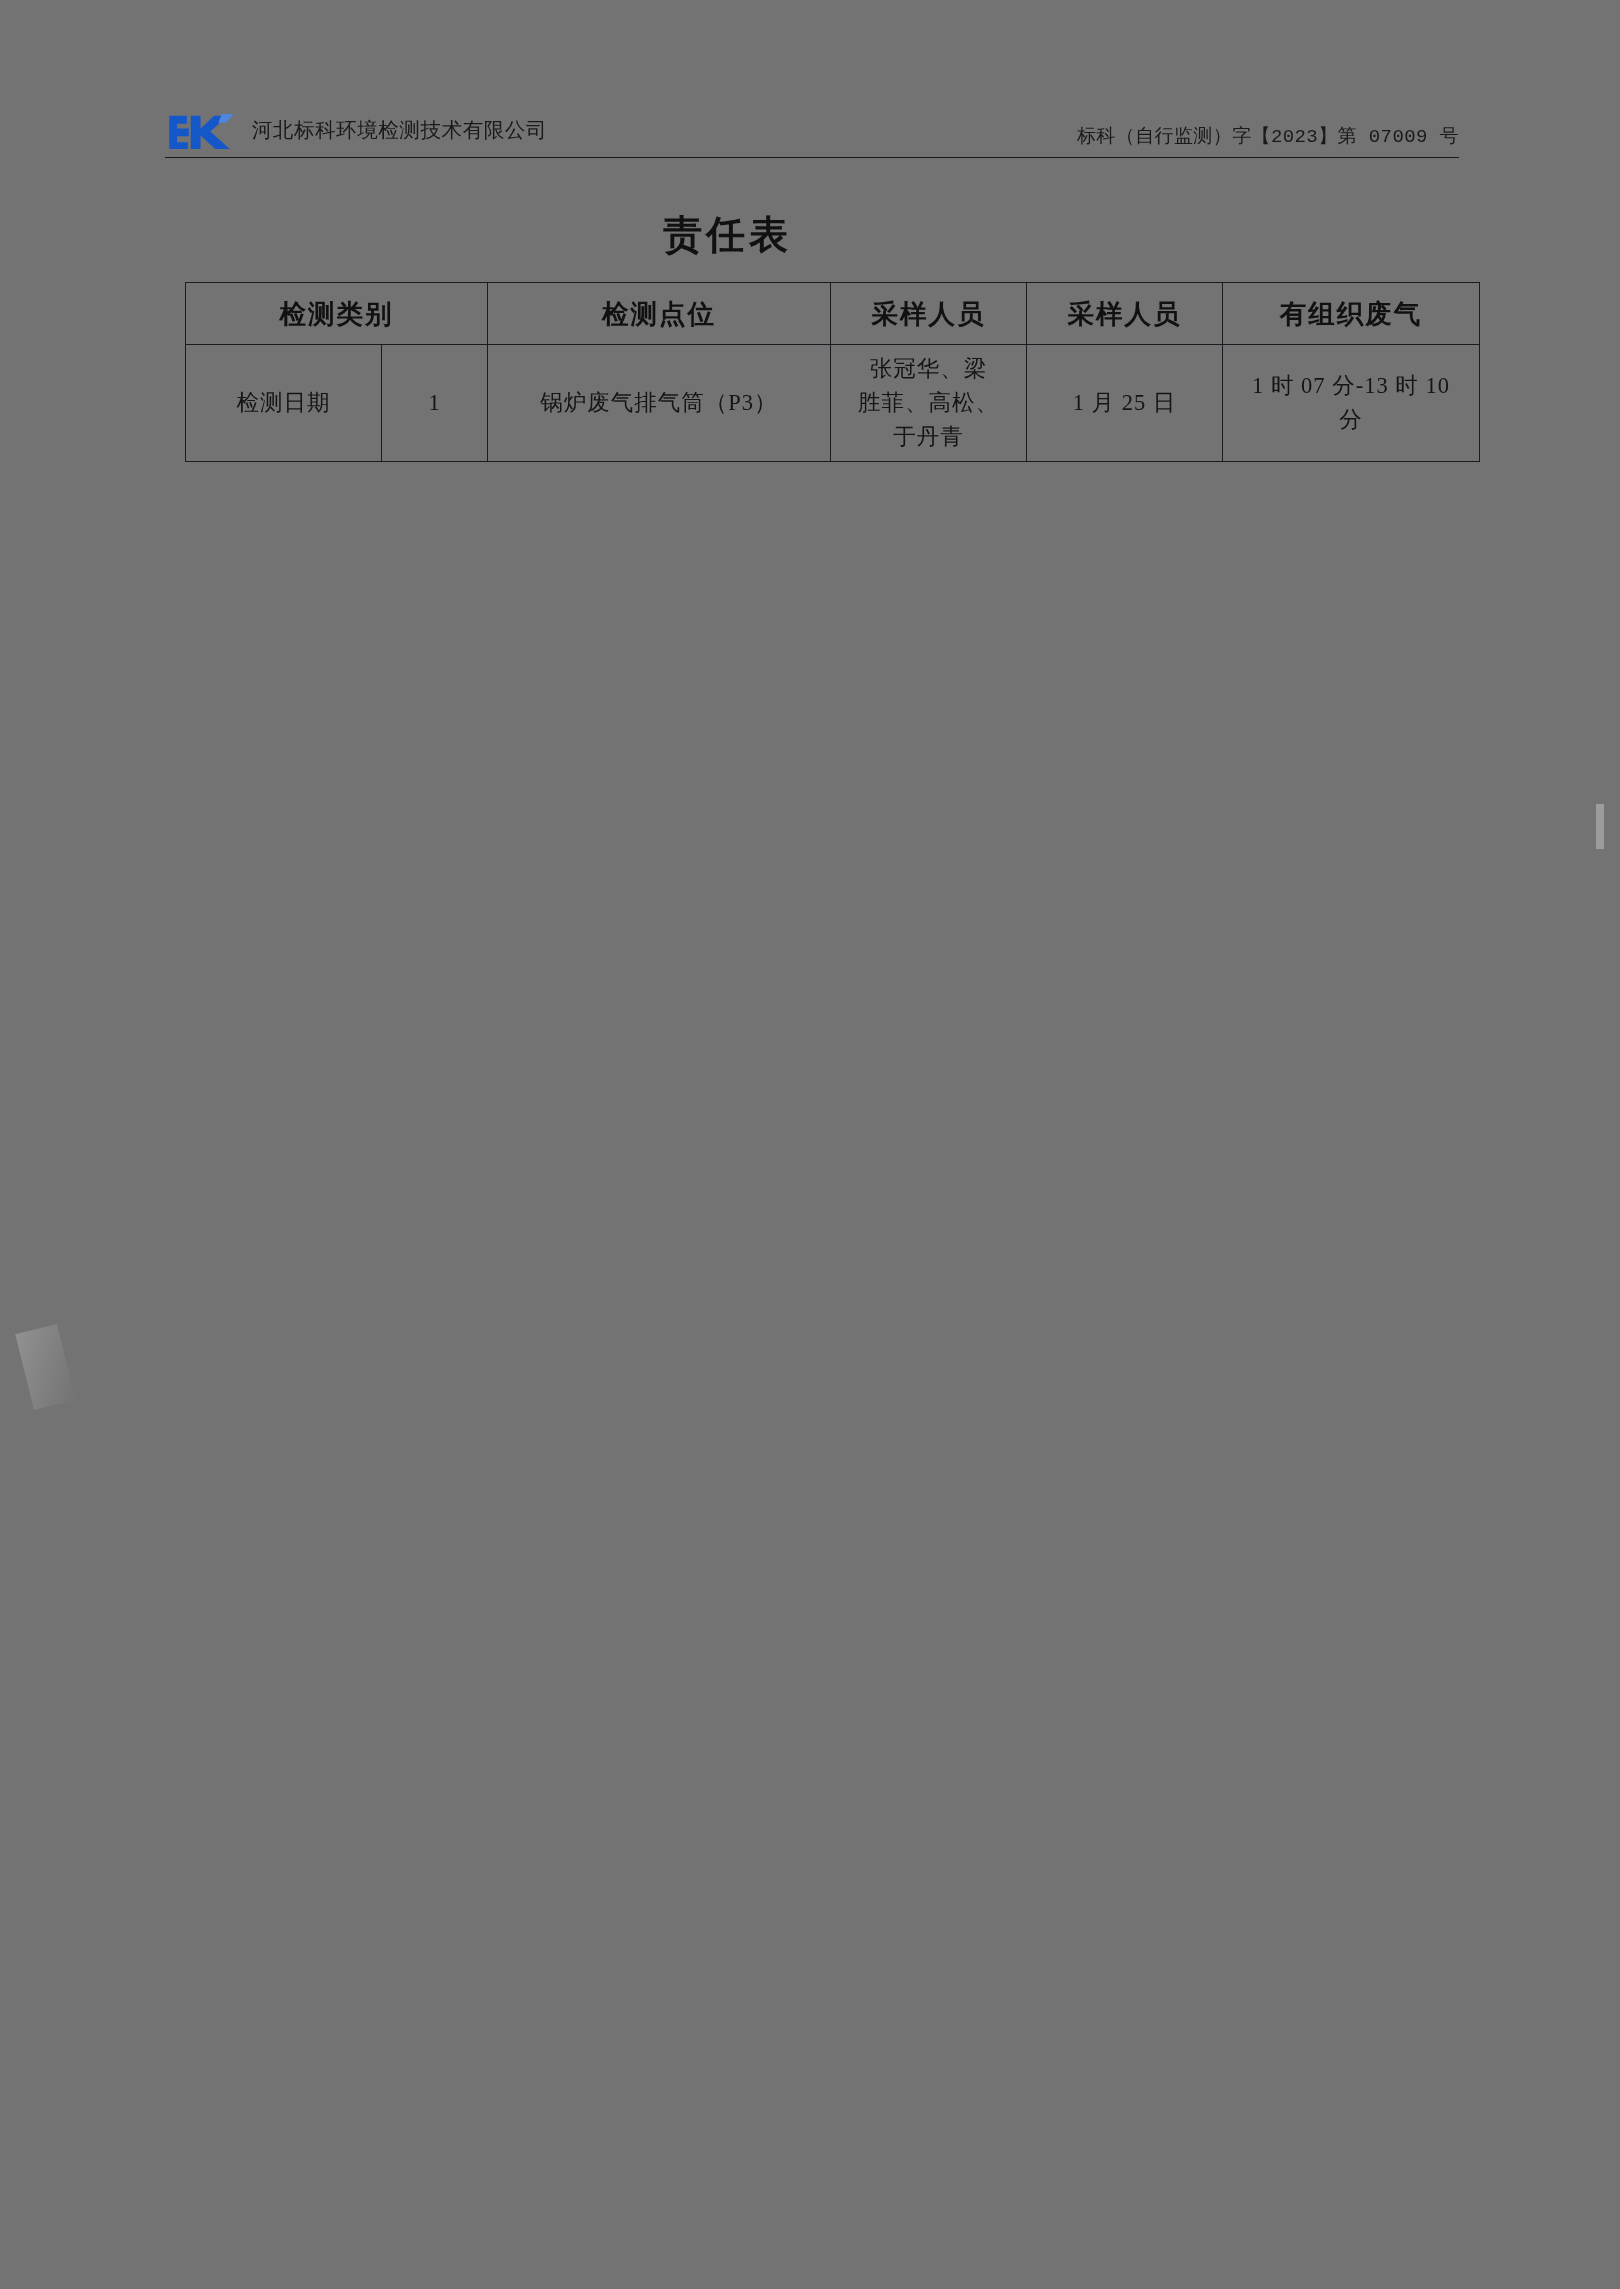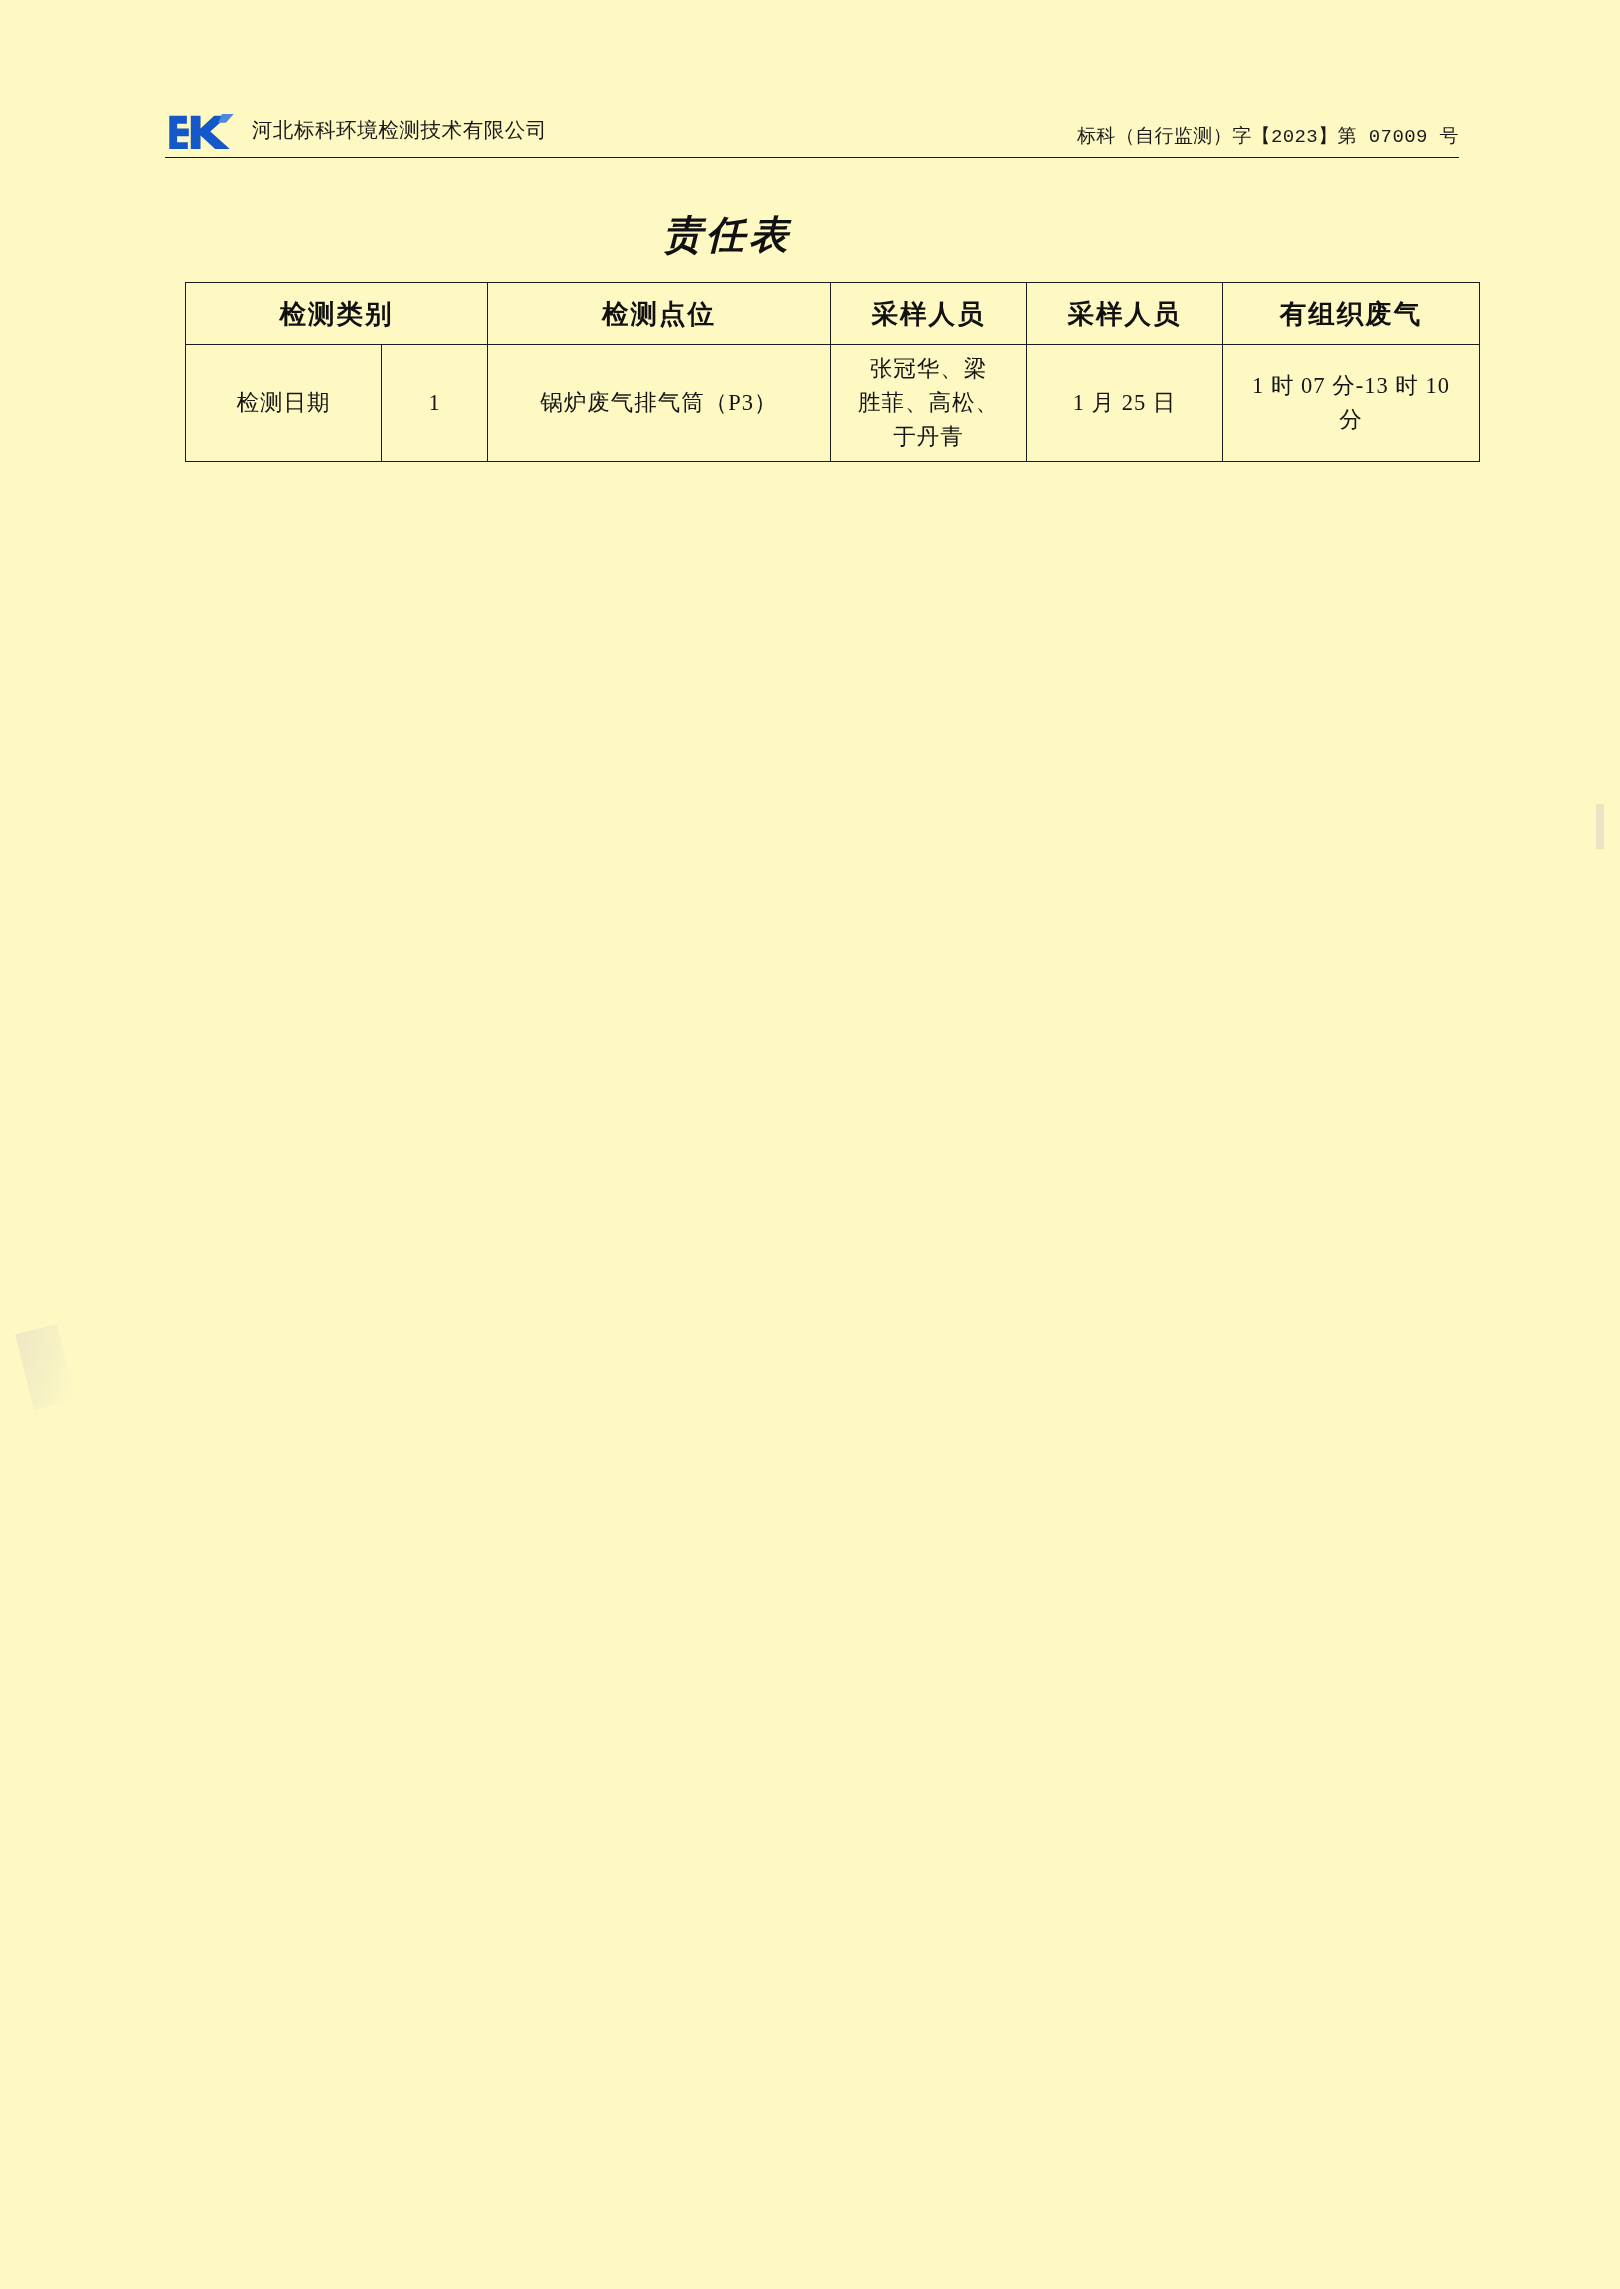--- a/index.html
+++ b/index.html
@@ -15,21 +15,21 @@
     position: relative;
     overflow: hidden;
   }
 
   .page {
     position: absolute;
     top: 0;
     left: 0;
     width: 1620px;
     height: 2290px;
-    background: #fef9c3;
+    background: #737373;
   }
 
   
   .header {
     position: absolute;
     left: 165px;
     top: 94px;
     width: 1294px;
     height: 57px;
     display: flex;
@@ -77,21 +77,20 @@
     position: absolute;
     top: 208px;
     left: 0;
     width: 1455px;
     text-align: center;
     font-family: "Liberation Sans", "DejaVu Sans", sans-serif;
     font-weight: bold;
     font-size: 39px;
     letter-spacing: 3.9px;
     color: #111111;
-    font-style: italic;
   }
 
   
   .table-wrap {
     position: absolute;
     left: 165px;
     top: 282px;
     width: 1294px;
   }
   table.resp {

